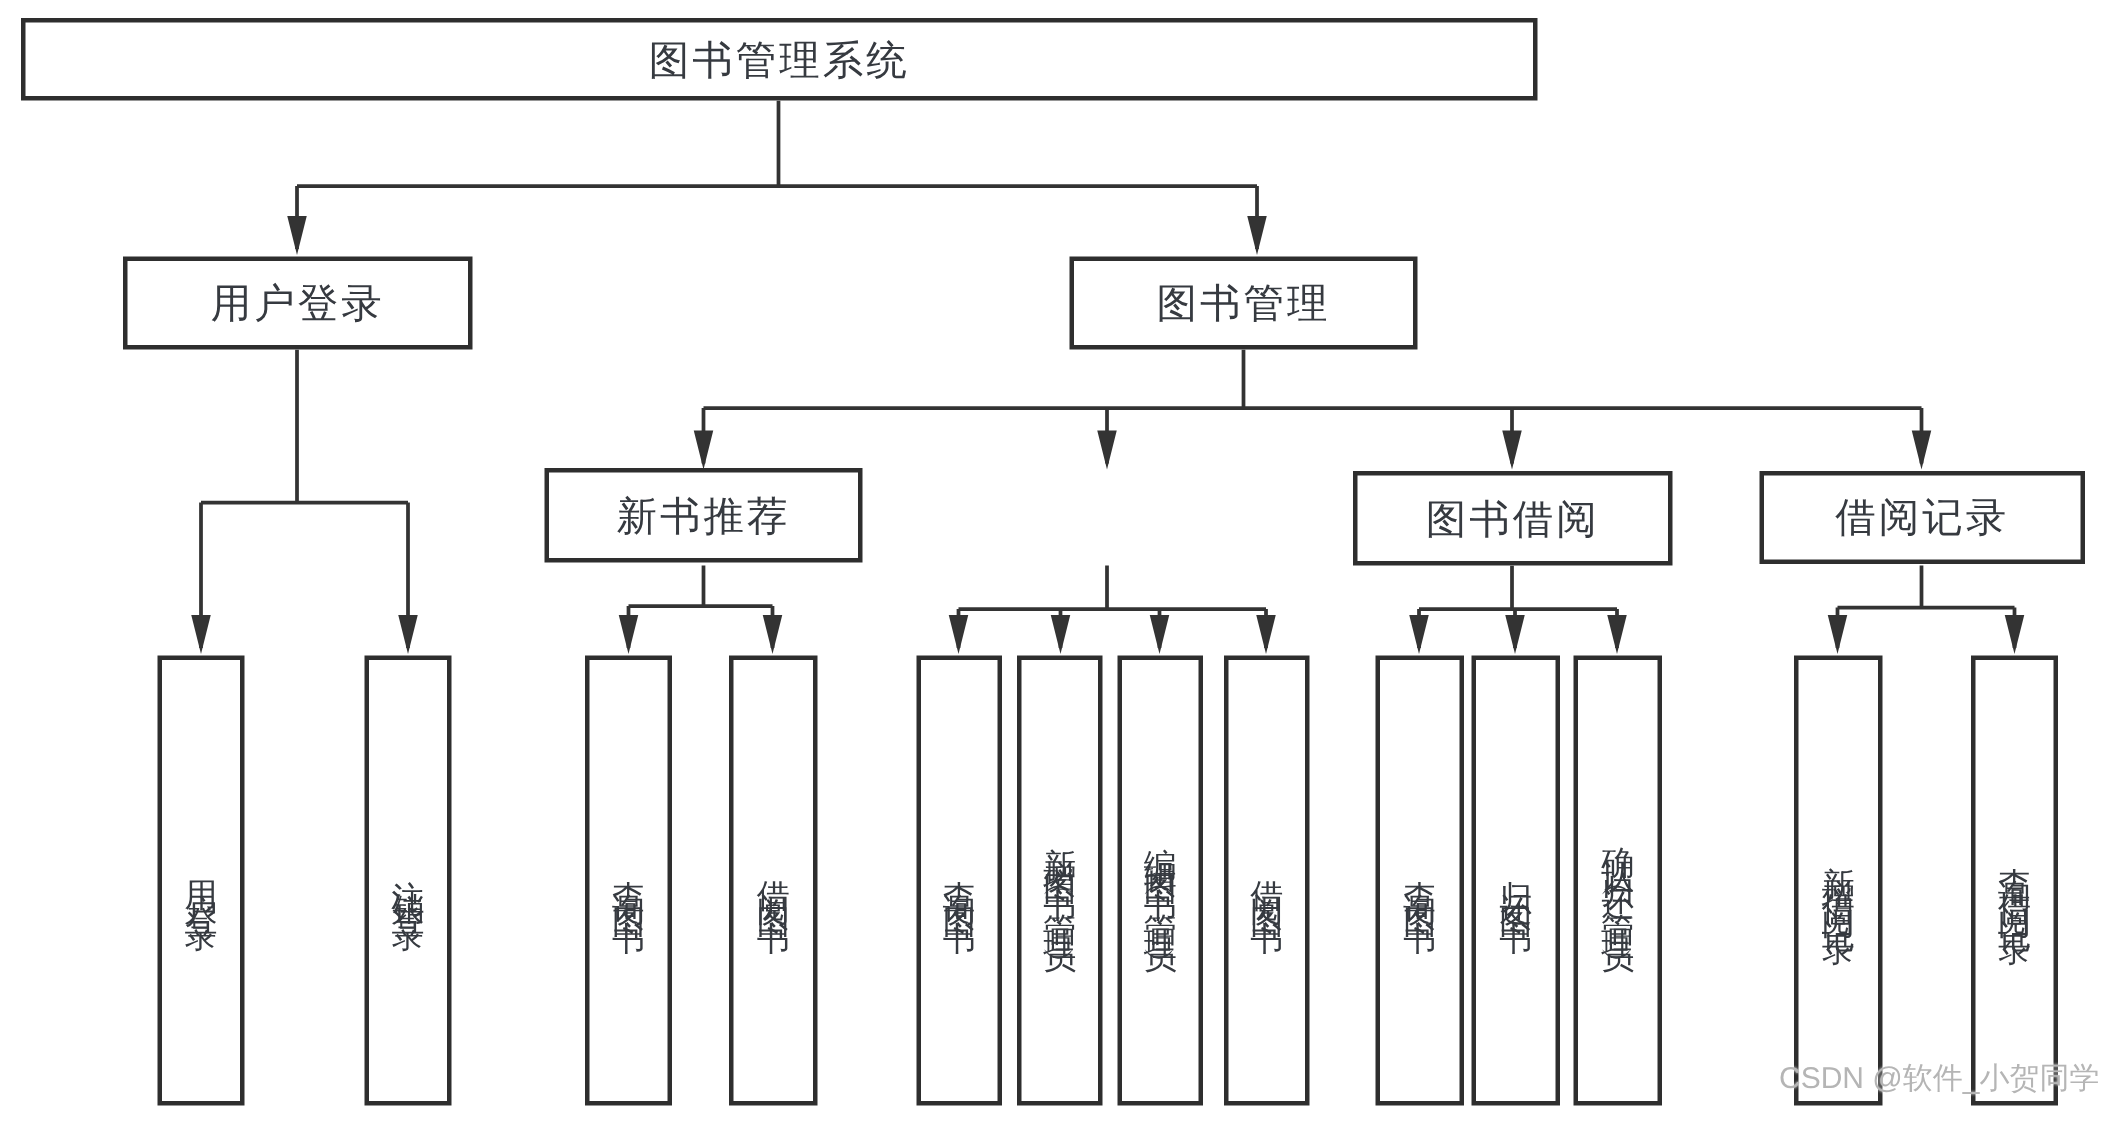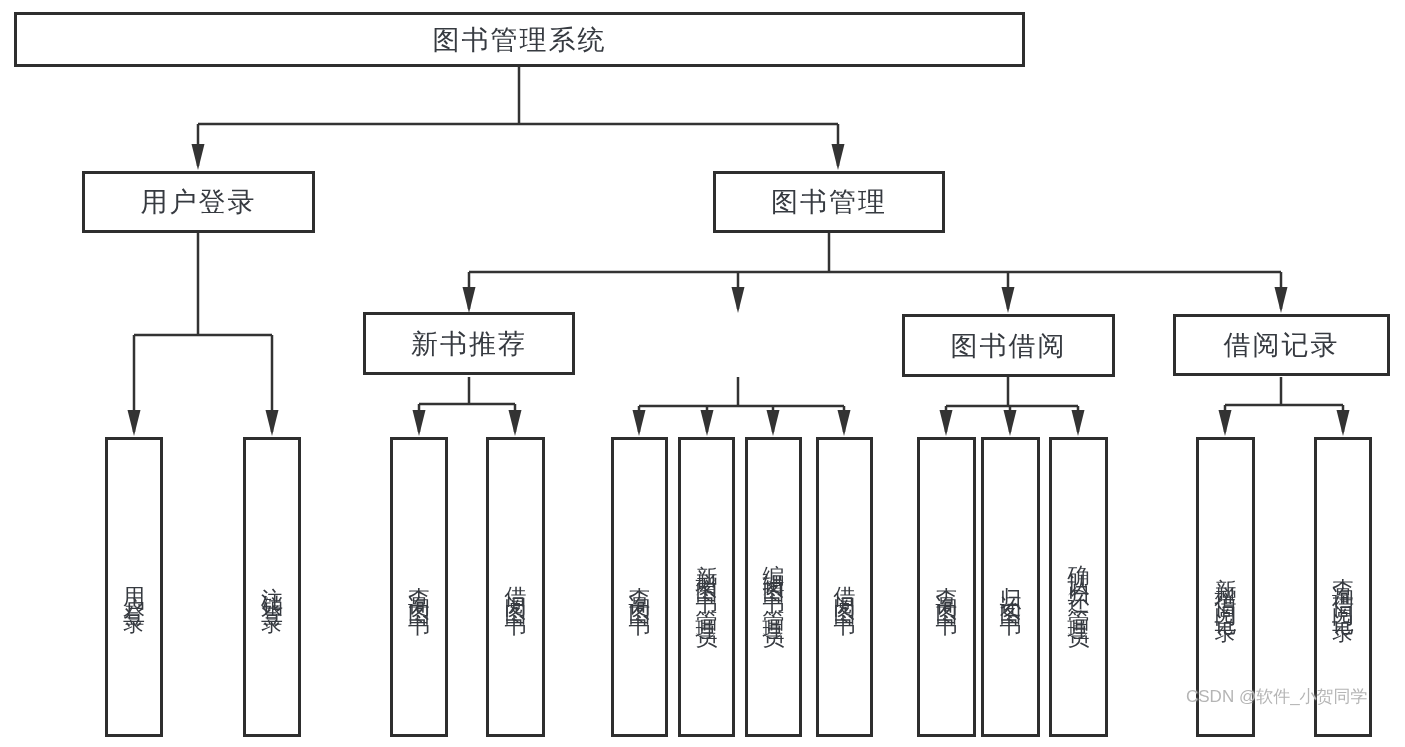--- a/index.html
+++ b/index.html
@@ -21,22 +21,22 @@
   }
   .h-label { font-size:27px; letter-spacing:2px; white-space:nowrap; }
   .v-label {
     writing-mode:vertical-rl;
     font-size:22px;
     letter-spacing:9px;
     white-space:nowrap;
   }
   .watermark {
     position:absolute;
-    left:1186px; top:685px;
-    font-size:17px;
+    left:1186px; top:705px;
+    font-size:20px;
     color:#b5b5b5;
     white-space:nowrap;
     text-shadow:0 0 2px #ffffff;
     z-index:5;
   }
 </style>
 </head>
 <body>
 
 <div class="stage">

